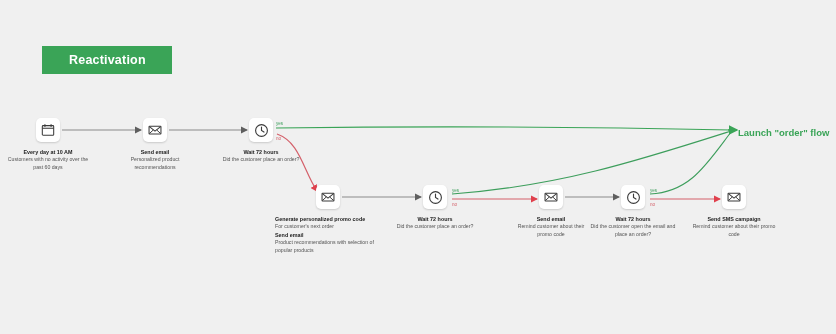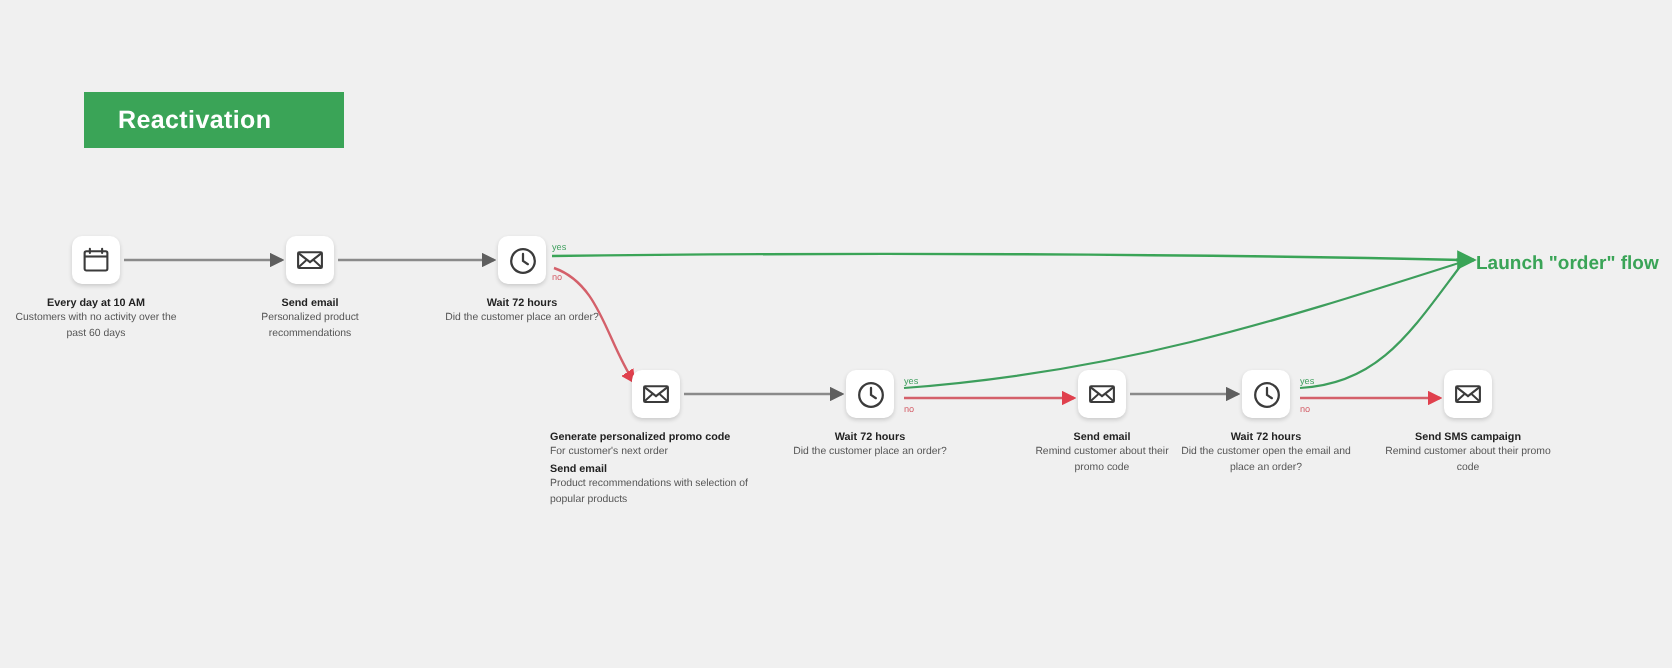--- a/index.html
+++ b/index.html
@@ -11,21 +11,21 @@
     position:relative;
   }
   #canvas{position:absolute;inset:0;width:836px;height:334px;}
   #edges{position:absolute;left:0;top:0;width:836px;height:334px;pointer-events:none;}
 
   .badge{
     position:absolute;left:42px;top:46px;
     width:130px;height:28px;
     background:#3aa457;
     display:flex;align-items:center;
-    box-sizing:border-box;padding-left:17px;
+    box-sizing:border-box;padding-left:27px;
   }
   .badge span{
     color:#ffffff;font-size:12.5px;font-weight:bold;letter-spacing:.2px;
   }
 
   .node{position:absolute;}
   .node .chip{
     width:24px;height:24px;
     background:#ffffff;border-radius:5px;
     box-shadow:0 1px 2px rgba(0,0,0,.16);

